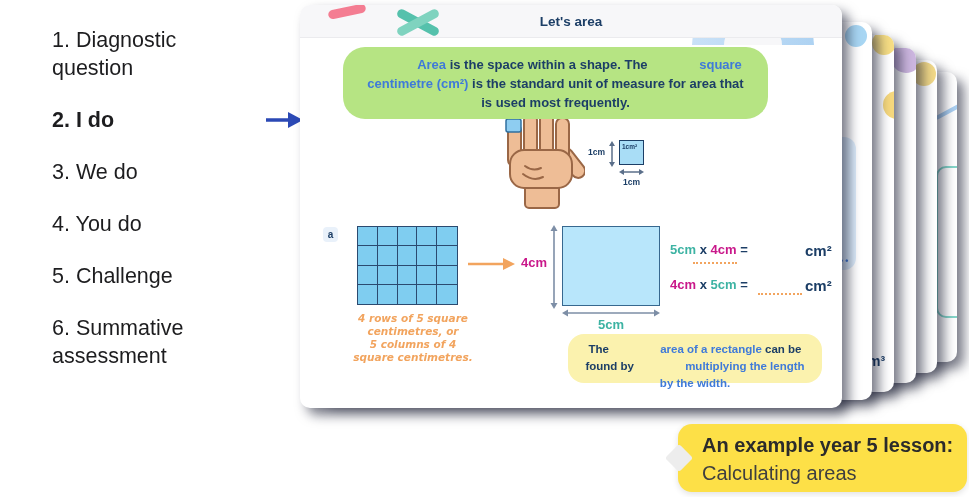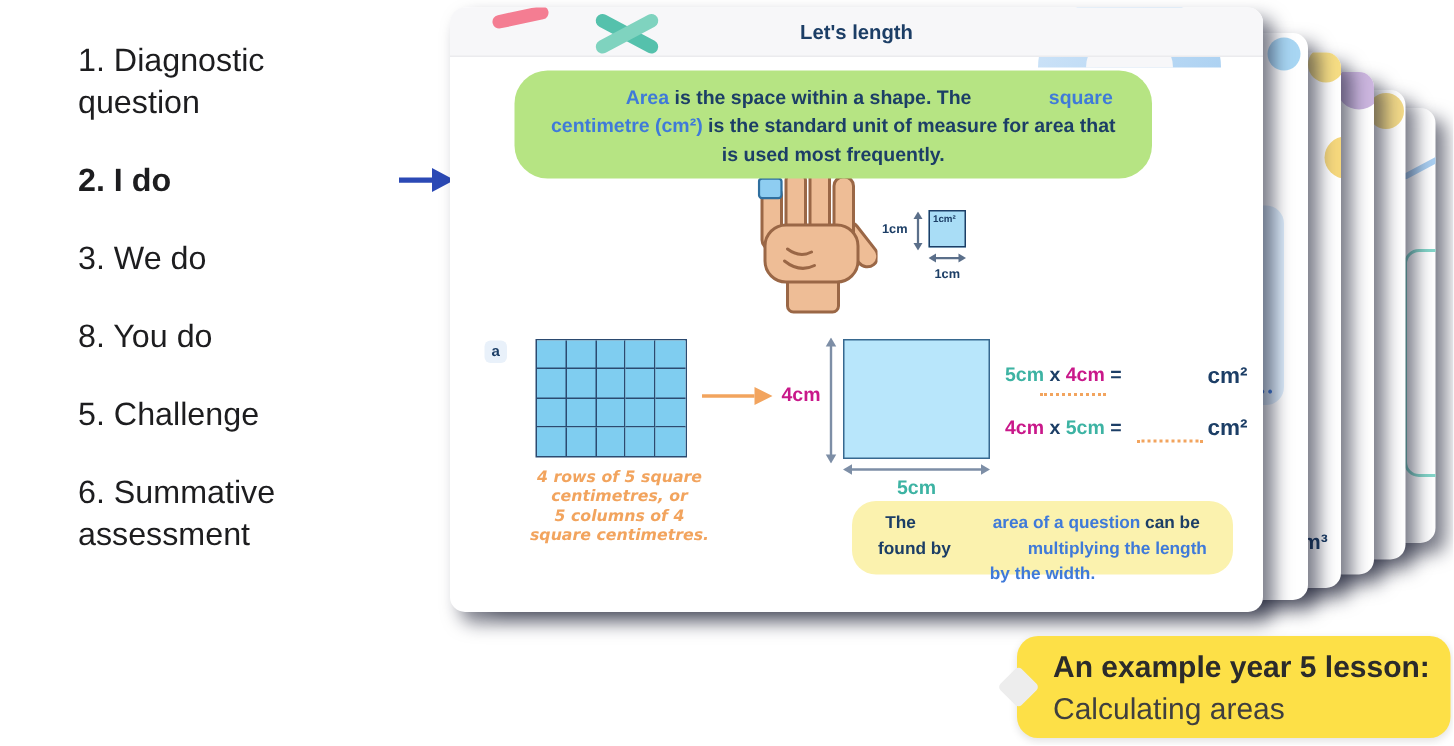--- a/index.html
+++ b/index.html
@@ -111,21 +111,21 @@
 
 <div class="stage">
 
   <div class="steps" id="lesson-list">
       <div class="step">1. Diagnostic question</div>
       <div class="step active">2. I do<svg class="step-arrow" width="38" height="18">
           <line x1="0" y1="9" x2="24" y2="9" stroke="#2b49b5" stroke-width="3.5"></line>
           <path d="M22 1 L37 9 L22 17 Z" fill="#2b49b5"></path>
         </svg></div>
       <div class="step">3. We do</div>
-      <div class="step">8. You do</div>
+      <div class="step">4. You do</div>
       <div class="step">5. Challenge</div>
       <div class="step">6. Summative assessment</div>
     </div>
 
   <div class="slide s6">
     <div class="deco-line-blue"></div>
     <div class="deco-teal-outline"></div>
   </div>
   <div class="slide s5">
     <div class="blob" style="left:532px;top:2px;width:24px;height:24px;background:#f2d988;"></div>
@@ -145,21 +145,21 @@
   </div>
 
   <div class="slide s1">
     <div class="deco-arc"></div>
     <div class="hdr">
       <div class="deco-pink-bar"></div>
       <div class="deco-x">
           <span class="x1"></span>
           <span class="x2"></span>
         </div>
-      <div class="hdr-title">Let's length</div>
+      <div class="hdr-title">Let's area</div>
     </div>
 
     <div class="defbox"><span class="blue">Area</span><span> is the space within a shape. The </span><span class="blue">square centimetre (cm²)</span><span> is the standard unit of measure for area that is used most frequently.</span></div>
 
     <svg class="hand" width="80" height="100" viewBox="0 0 80 100">
       <g fill="#eebd96" stroke="#9a6746" stroke-width="2" stroke-linejoin="round" stroke-linecap="round">
         <rect x="20" y="72" width="34" height="26" rx="4"></rect>
         <rect x="60" y="36" width="14" height="34" rx="7" transform="rotate(-38 67 53)"></rect>
         <rect x="3" y="14" width="13" height="42" rx="6"></rect>
         <rect x="19" y="4" width="13" height="48" rx="6"></rect>
@@ -237,20 +237,20 @@
 
     <div class="eqrow eq2"><span class="magenta">4cm</span> <span>x</span> <span class="teal">5cm</span> <span>=</span></div>
     <span class="equnit eu2">cm²</span>
     <div class="dotline dl2"></div>
 
     <div class="note">4 rows of 5 square
 centimetres, or
 5 columns of 4
 square centimetres.</div>
 
-    <div class="rulebox"><span>The </span><span class="blue">area of a question</span><span> can be found by </span><span class="blue">multiplying the length by the width.</span></div>
+    <div class="rulebox"><span>The </span><span class="blue">area of a rectangle</span><span> can be found by </span><span class="blue">multiplying the length by the width.</span></div>
   </div>
 
   <div class="caption">
     <div class="cap-title">An example year 5 lesson:</div>
     <div class="cap-sub">Calculating areas</div>
   </div>
 </div>
 
 </body></html>

